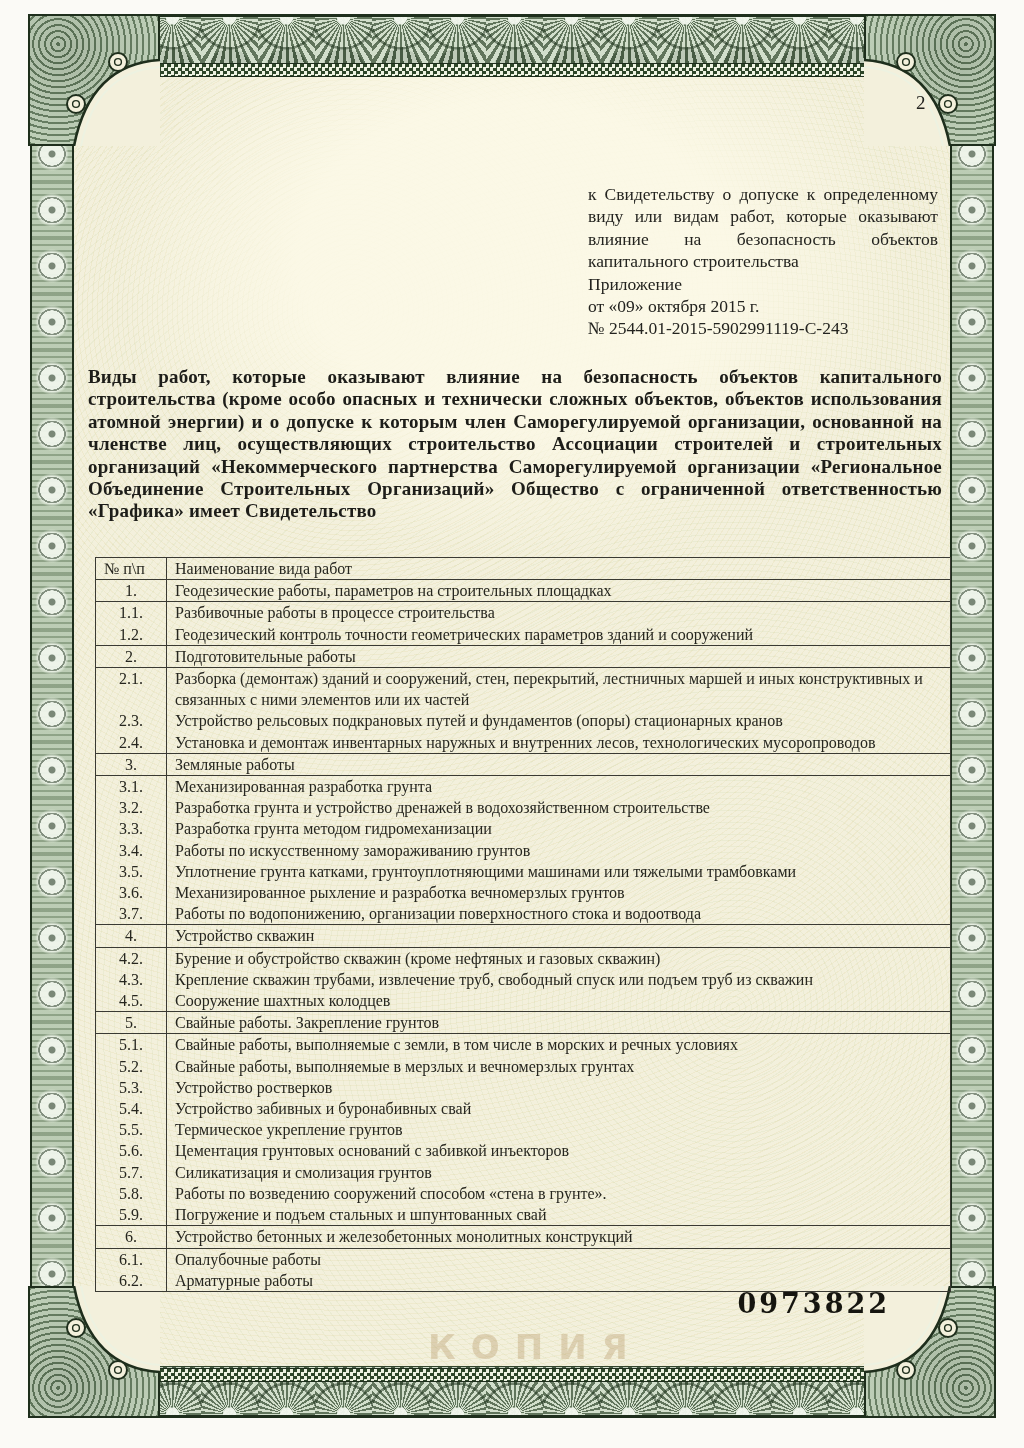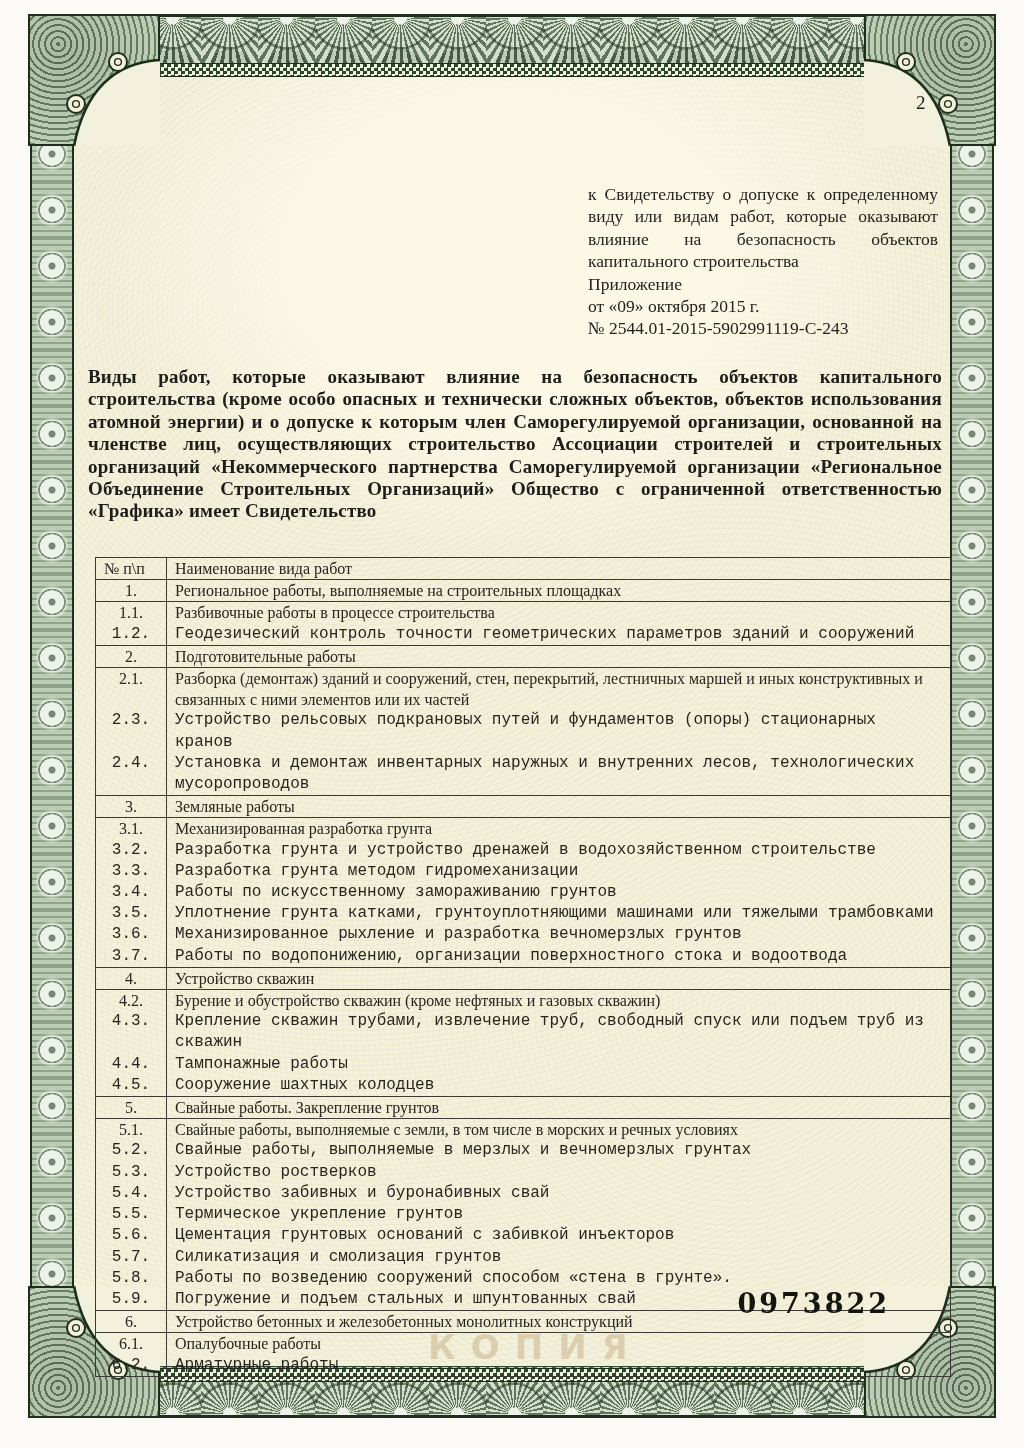--- a/index.html
+++ b/index.html
@@ -80,21 +80,21 @@
     border-collapse:collapse; font-size:16px; color:#26261f;
   }
   table.works th, table.works td {
     border-left:1.5px solid #3a3a33; border-right:1.5px solid #3a3a33;
     padding:0 8px; line-height:21.2px; vertical-align:top; font-weight:normal;
     text-align:left;
   }
   table.works thead th { border-top:1.5px solid #3a3a33; border-bottom:1.2px solid #3a3a33; }
   table.works td.num { width:62px; text-align:center; padding:0 4px; }
   table.works tbody tr td { border-top:1.2px solid #3a3a33; }
-  table.works tbody tr.sub td { border-top:none;font-family:Liberation Mono, monospace; }
+  table.works tbody tr.sub td { border-top:none; }
   table.works tbody tr:last-child td { border-bottom:1.5px solid #3a3a33; }
   .serial {
     position:absolute; right:134px; top:1288px;
     font-family:"DejaVu Serif", serif; font-weight:bold;
     font-size:27px; letter-spacing:3px; color:#15150f;
   }
   .watermark {
     position:absolute; left:428px; top:1327px;
     font-family:"DejaVu Sans", sans-serif; font-weight:bold;
     font-size:34px; letter-spacing:15px; color:rgba(188,160,114,.40);
@@ -181,21 +181,21 @@
   <table class="works">
     <thead>
       <tr>
         <th class="num">№ п\п</th>
         <th>Наименование вида работ</th>
       </tr>
     </thead>
     <tbody>
         <tr class="section">
           <td class="num">1.</td>
-          <td>Региональное работы, выполняемые на строительных площадках</td>
+          <td>Геодезические работы, параметров на строительных площадках</td>
         </tr>
         <tr class="sub-first">
           <td class="num">1.1.</td>
           <td>Разбивочные работы в процессе строительства</td>
         </tr>
         <tr class="sub">
           <td class="num">1.2.</td>
           <td>Геодезический контроль точности геометрических параметров зданий и сооружений</td>
         </tr>
         <tr class="section">
@@ -252,24 +252,20 @@
         </tr>
         <tr class="sub-first">
           <td class="num">4.2.</td>
           <td>Бурение и обустройство скважин (кроме нефтяных и газовых скважин)</td>
         </tr>
         <tr class="sub">
           <td class="num">4.3.</td>
           <td>Крепление скважин трубами, извлечение труб, свободный спуск или подъем труб из скважин</td>
         </tr>
         <tr class="sub">
-          <td class="num">4.4.</td>
-          <td>Тампонажные работы</td>
-        </tr>
-        <tr class="sub">
           <td class="num">4.5.</td>
           <td>Сооружение шахтных колодцев</td>
         </tr>
         <tr class="section">
           <td class="num">5.</td>
           <td>Свайные работы. Закрепление грунтов</td>
         </tr>
         <tr class="sub-first">
           <td class="num">5.1.</td>
           <td>Свайные работы, выполняемые с земли, в том числе в морских и речных условиях</td>

